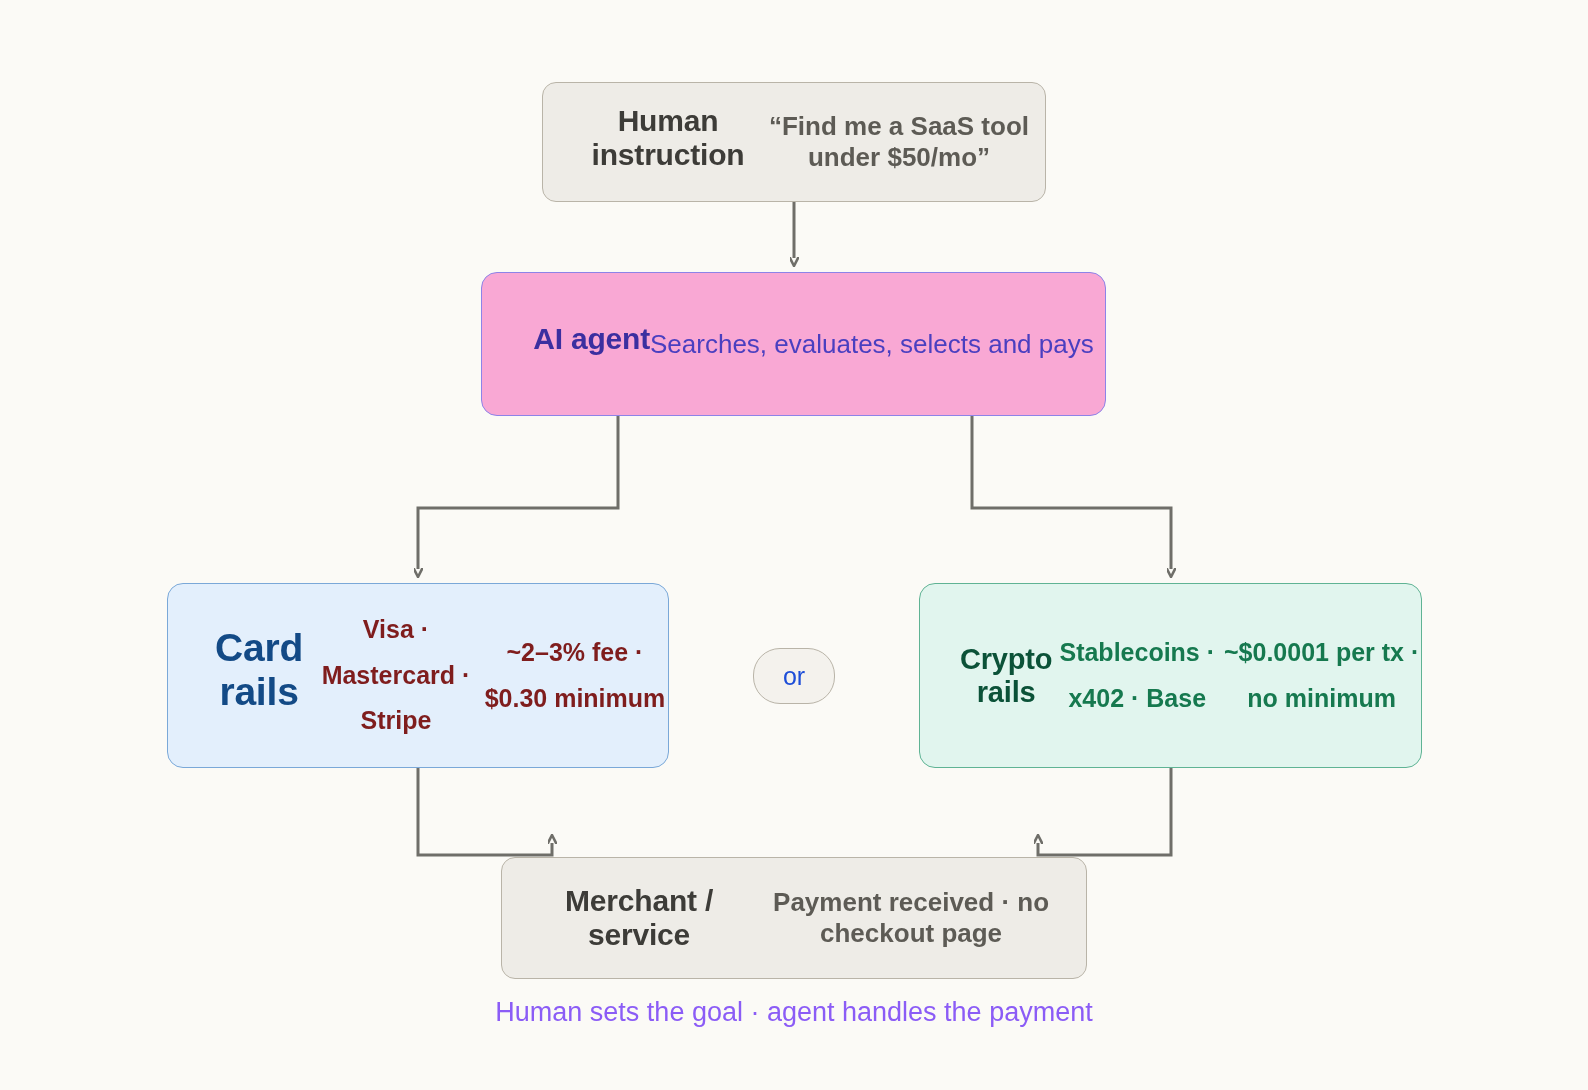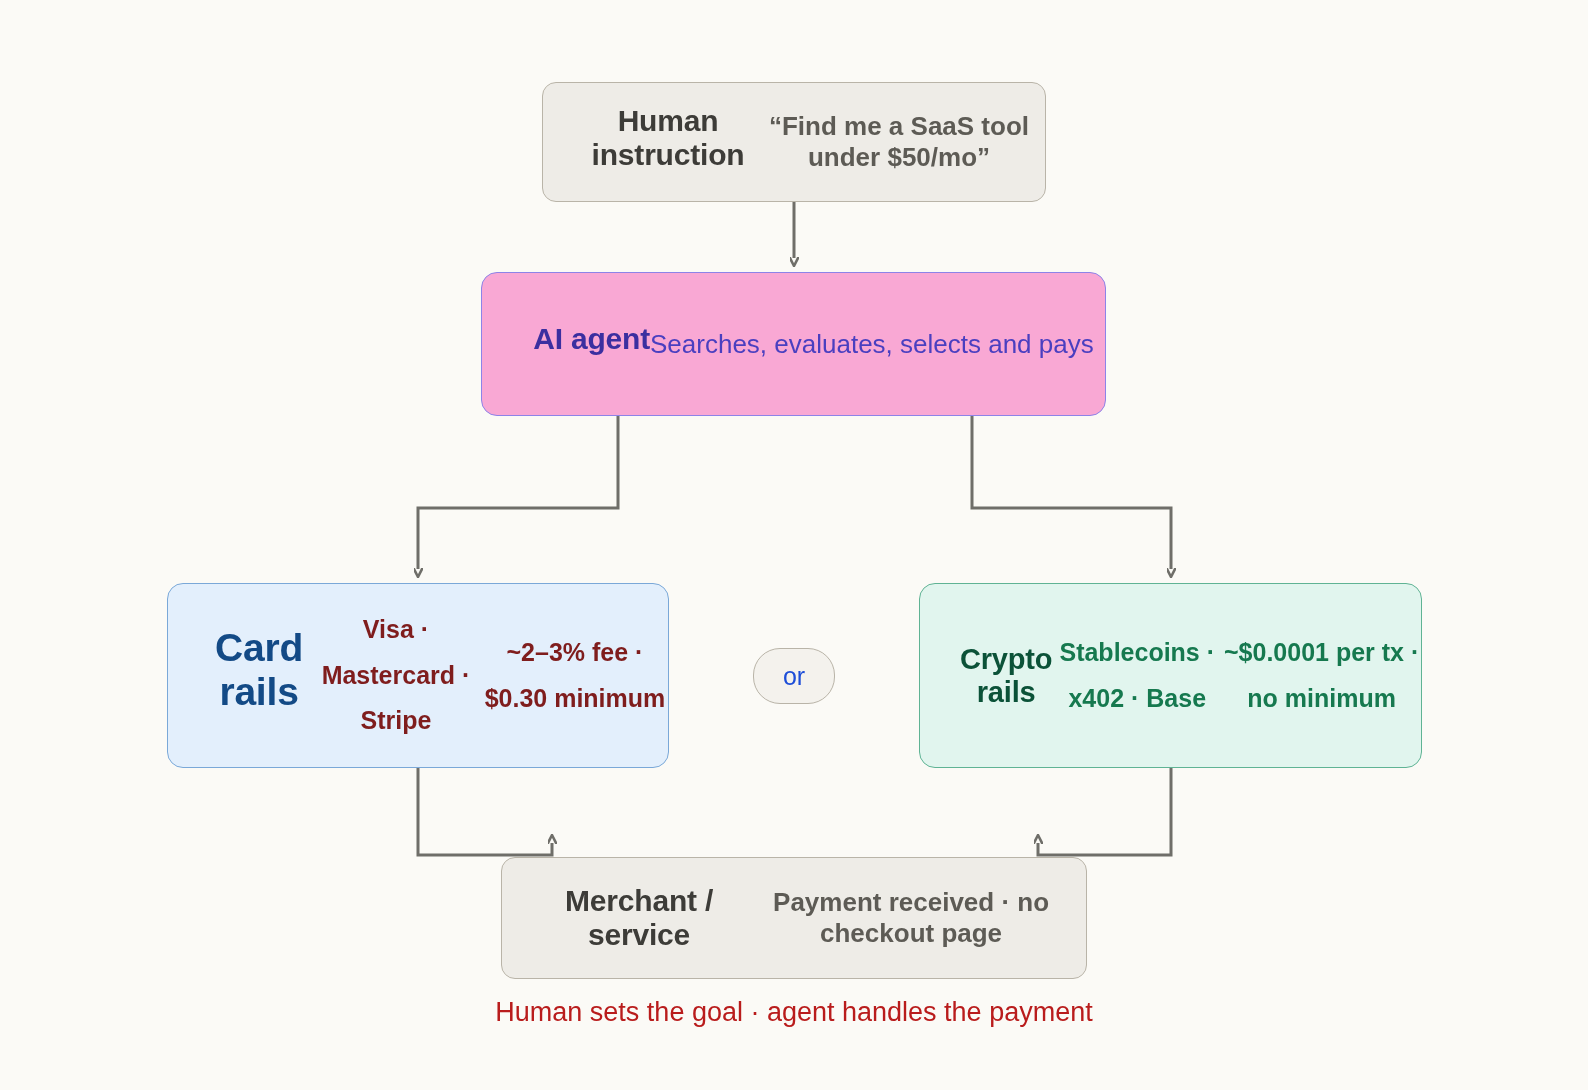--- a/index.html
+++ b/index.html
@@ -164,21 +164,21 @@
   }
 
   
   #caption {
     position: absolute;
     left: 0;
     top: 997px;
     width: 1588px;
     text-align: center;
     font-size: 27px;
-    color: #b91c1c;
+    color: #8b5cf6;
   }
 </style>
 </head>
 <body>
 
 <div id="canvas">
 
   <svg class="connectors" viewBox="0 0 1588 1090" xmlns="http://www.w3.org/2000/svg">
     <defs>
       <marker id="arrowhead" markerWidth="10" markerHeight="9" refX="1" refY="4.5" orient="auto" markerUnits="userSpaceOnUse">

